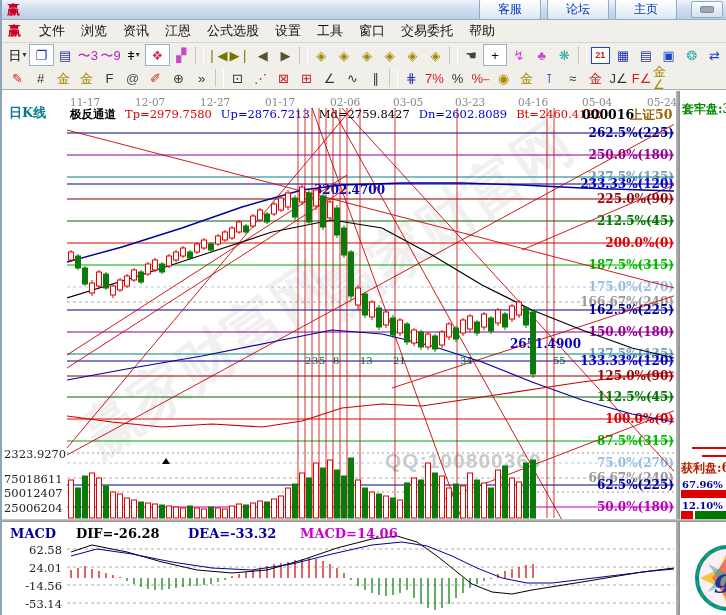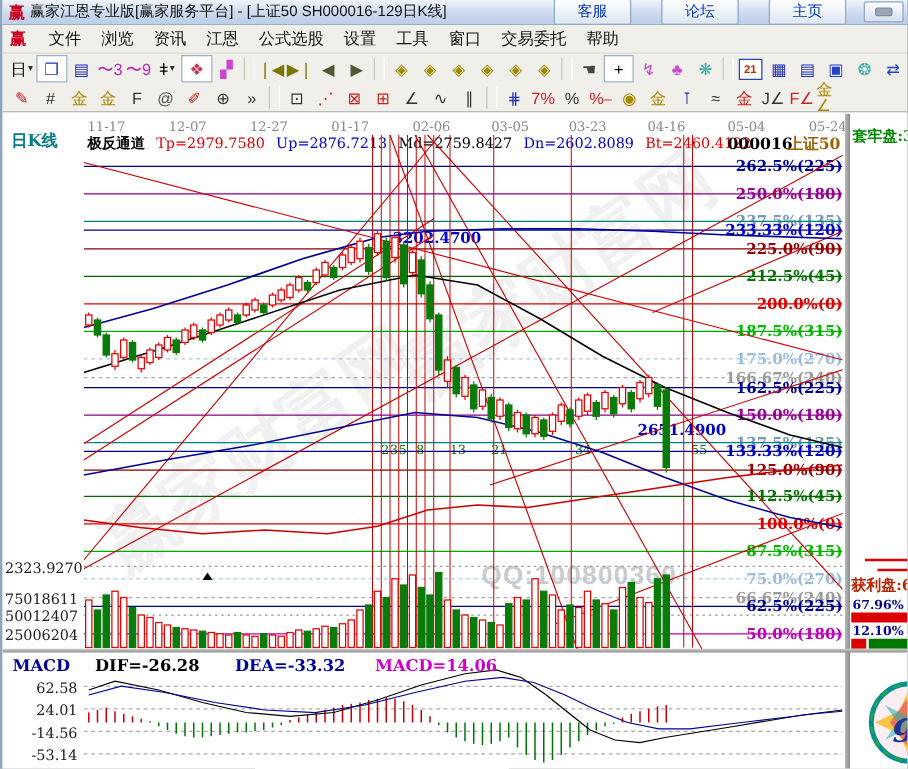--- a/index.html
+++ b/index.html
@@ -4,21 +4,21 @@
 <style>
   html,body{margin:0;padding:0;background:#888;}
   .win{position:relative;width:726px;height:615px;background:#fff;overflow:hidden;
        font-family:"Liberation Sans","DejaVu Sans",sans-serif;border-left:2px solid #8ea4bd;box-sizing:border-box;}
   
   .titlebar{position:absolute;left:0;top:0;width:100%;height:20px;
     background:linear-gradient(#eef4fb,#c9d8ec 60%,#bccfe8);display:flex;align-items:center;
     border-bottom:1px solid #9ab0c8;box-sizing:border-box;padding:0 3px;}
   .app-logo{color:#cc0022;font-weight:bold;font-size:13px;margin:0 4px 0 2px;}
   .title-text{font-size:12px;color:#111;white-space:nowrap;}
-  .tb-btns{margin-left:auto;display:flex;gap:24px;align-items:center;}
+  .tb-btns{margin-left:auto;display:flex;gap:6px;align-items:center;}
   .tb-btn{min-width:44px;text-align:center;font-size:12px;color:#0033bb;padding:1px 8px;
     background:linear-gradient(#ffffff,#dce7f3);border:1px solid #93a9c4;border-radius:2px;cursor:default;}
   .min-btn{width:30px;height:15px;background:linear-gradient(#fdfeff,#d4e0ef);border:1px solid #93a9c4;
     border-radius:2px;margin-left:14px;display:flex;align-items:center;justify-content:center;}
   .min-glyph{width:12px;height:5px;background:#9aa7b6;border-radius:2px;border:1px solid #7d8b9c;}
   
   .menubar{position:absolute;left:0;top:20px;width:100%;height:23px;background:#f1efe9;
     border-bottom:1px solid #d8d5cd;display:flex;align-items:center;padding-left:6px;box-sizing:border-box;}
   .menu-logo{color:#cc0022;font-weight:bold;font-size:13px;margin-right:10px;}
   .menu-item{font-size:13px;color:#111;padding:2px 8px;cursor:default;}
@@ -68,21 +68,20 @@
   .gann-logo{position:absolute;left:690px;top:544px;width:72px;height:68px;}
   [data-interactable="true"]{cursor:pointer;}
 </style>
 </head>
 <body>
 
 <div class="win" data-interactable="false">
 
   <div class="titlebar" data-interactable="false">
     <span class="app-logo" data-interactable="false">赢</span>
-    <span class="title-text" data-interactable="false">赢家江恩专业版[赢家服务平台] - [上证50  SH000016-129日K线]</span>
     <span class="tb-btns" data-interactable="false">
         <span class="tb-btn" data-interactable="true">客服</span>
         <span class="tb-btn" data-interactable="true">论坛</span>
         <span class="tb-btn" data-interactable="true">主页</span>
       </span>
     <span class="min-btn" data-interactable="true">
         <span class="min-glyph" data-interactable="false"></span>
       </span>
   </div>
 

